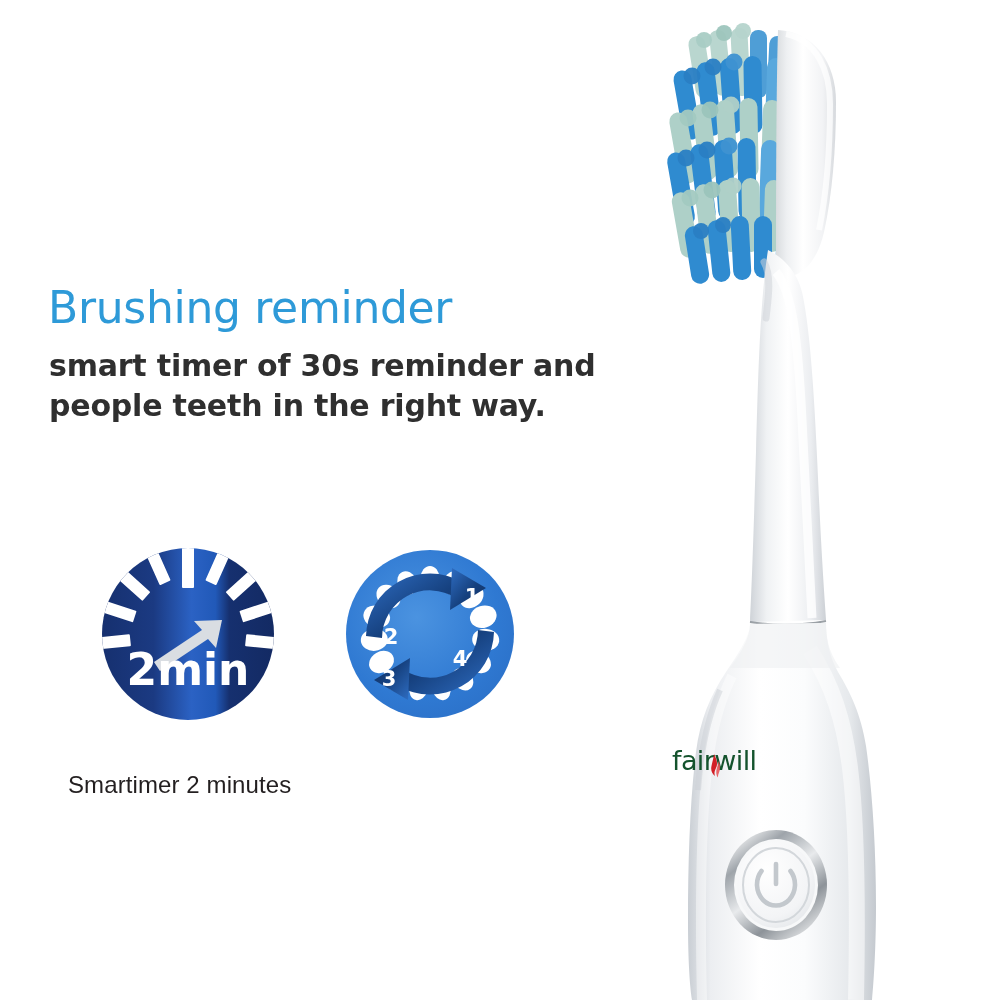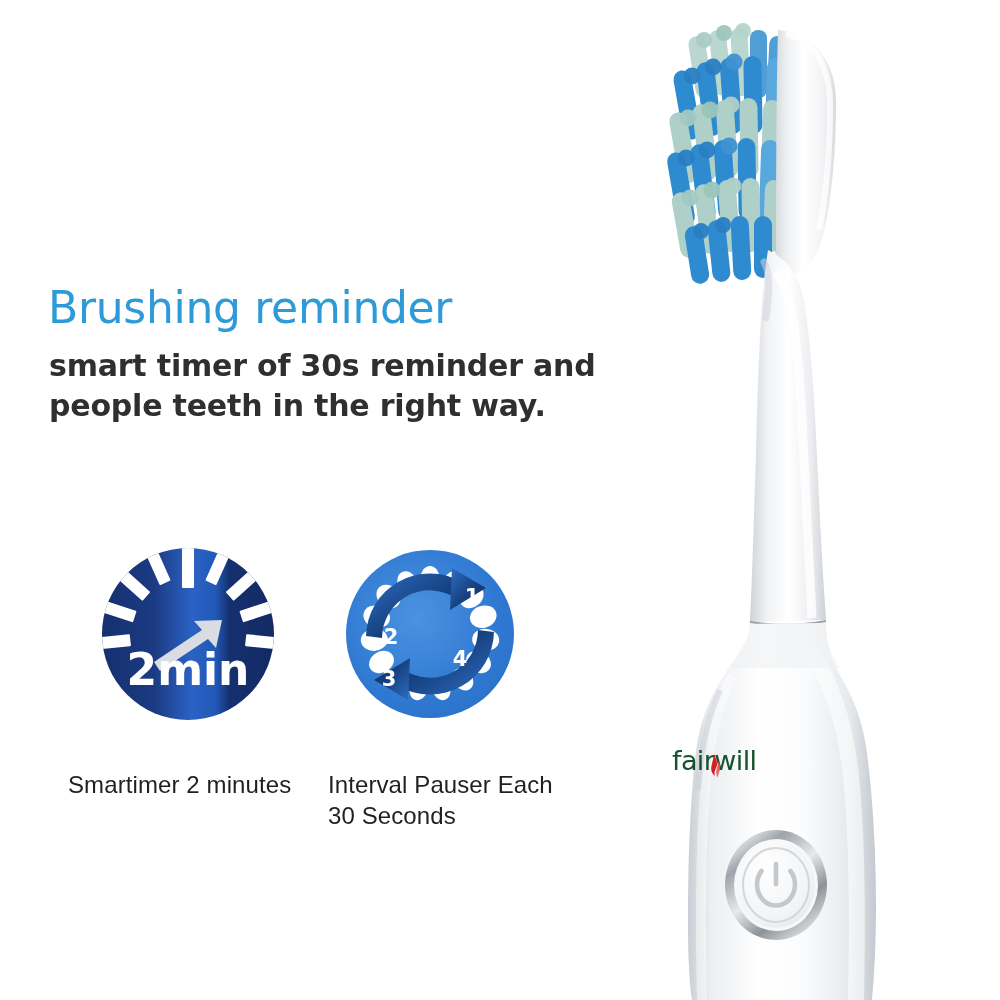--- a/index.html
+++ b/index.html
@@ -282,24 +282,20 @@
                      A 48 48 0 0 0 134 82
                      Z" fill="url(#arrowGrad2)"></path>
             <path d="M64 152 L30 132 L66 110 Z" fill="url(#arrowGrad2)"></path>
           </g>
 
           <text x="128" y="56" text-anchor="middle" font-family="DejaVu Sans, sans-serif" font-size="21" font-weight="600" fill="#ffffff">1</text>
           <text x="47" y="96" text-anchor="middle" font-family="DejaVu Sans, sans-serif" font-size="21" font-weight="600" fill="#ffffff">2</text>
           <text x="45" y="138" text-anchor="middle" font-family="DejaVu Sans, sans-serif" font-size="21" font-weight="600" fill="#ffffff">3</text>
           <text x="116" y="118" text-anchor="middle" font-family="DejaVu Sans, sans-serif" font-size="21" font-weight="600" fill="#ffffff">4</text>
         </svg>
-      </div>
-      <div class="caption cap-interval">
-        <span>Interval Pauser Each</span><br>
-        <span>30 Seconds</span>
       </div>
     </div>
   </div>
 
   <div class="brush">
     <svg width="400" height="1000" viewBox="0 0 400 1000">
       <defs>
         <linearGradient id="headGrad" x1="0" y1="0" x2="1" y2="0">
           <stop offset="0%" stop-color="#d9dcdf"></stop>
           <stop offset="18%" stop-color="#eef0f2"></stop>

